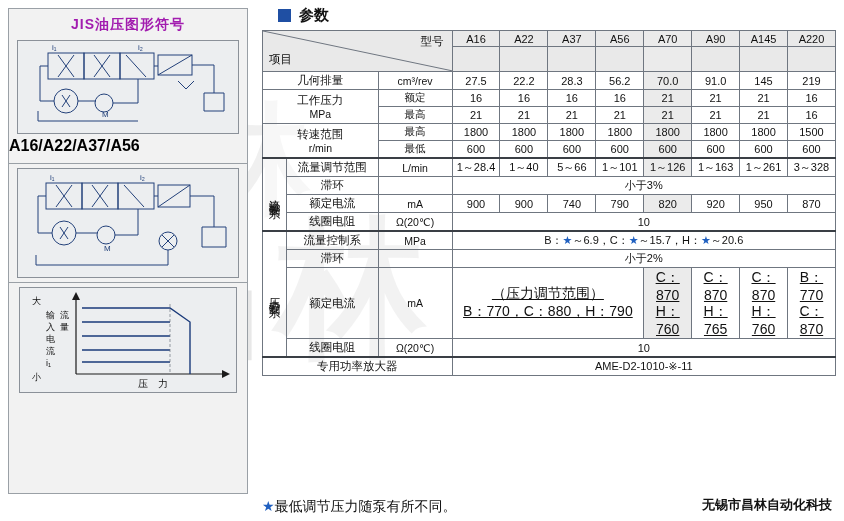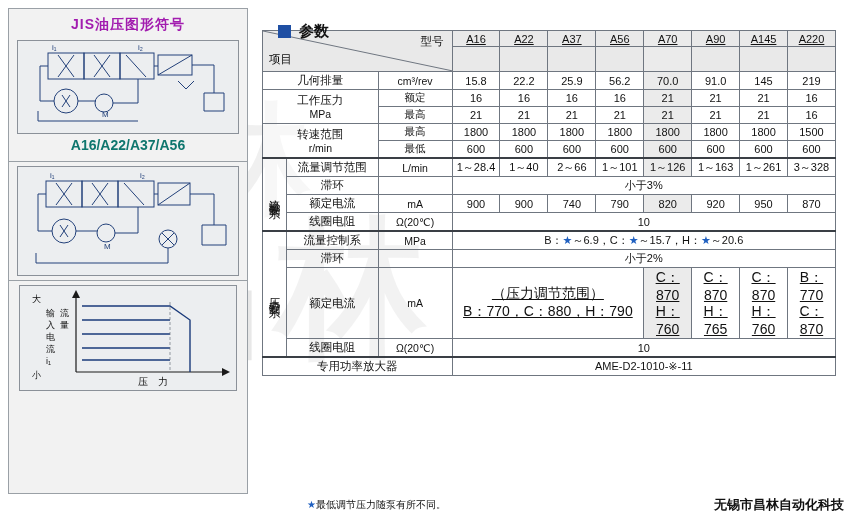--- a/index.html
+++ b/index.html
@@ -35,74 +35,74 @@
   }
   .sym-box{
     margin:2px 8px 0 8px;height:92px;border:1px solid #8b9199;background:#eceef0;
     position:relative;overflow:hidden;
   }
   .sym-box2{
     margin:2px 8px 0 8px;height:108px;border:1px solid #8b9199;background:#eceef0;
     position:relative;overflow:hidden;
   }
   .sym-cap{
-    text-align:center;font-size:14px;font-weight:bold;color:#0f766e;padding:3px 0 4px 0;
+    text-align:left;font-size:16px;font-weight:bold;color:#000000;padding:3px 0 4px 0;
   }
   .divider{height:1px;background:#9aa0a6;margin:4px 0;}
   .char-title{text-align:center;font-size:13px;font-weight:bold;padding:2px 0 2px 0;}
   .chart-box{
     margin:0 10px;height:104px;border:1px solid #8b9199;background:#eceef0;position:relative;
   }
   .chart-note{
     text-align:center;font-size:10.5px;color:#111;padding-top:5px;
   }
   
   .sec-head{
-    position:absolute;left:262px;top:22px;display:flex;align-items:center;gap:8px;z-index:3;padding-left:16px;
+    position:absolute;left:262px;top:6px;display:flex;align-items:center;gap:8px;z-index:3;padding-left:16px;
   }
   .sec-square{width:13px;height:13px;background:#1f4fa3;display:inline-block;}
   .sec-title{font-size:15px;font-weight:bold;color:#111;}
   
   table.spec{
     position:absolute;left:262px;top:30px;width:574px;
     border-collapse:collapse;z-index:2;background:transparent;
     font-size:11px;
   }
   table.spec td,table.spec th{
     border:1px solid #6f7680;
     text-align:center;vertical-align:middle;
     padding:1px 2px;
     background:rgba(255,255,255,0.45);
     color:#111;font-weight:normal;
   }
-  .hdr{background:rgba(226,226,226,0.75) !important;font-weight:normal;text-decoration:underline;}
+  .hdr{background:rgba(226,226,226,0.75) !important;font-weight:normal;}
   .shade{background:rgba(222,222,222,0.6) !important;}
   .lbl{font-size:11.5px;margin-left:7px;}
   .unit{font-size:10.5px;}
   .vert{
     writing-mode:vertical-rl;text-orientation:upright;
     letter-spacing:2px;font-size:11.5px;line-height:14px;
   }
   .thicktop{border-top:2px solid #3a3f45 !important;}
   .star{color:#2060c0;}
   .small{font-size:14px;text-decoration:underline;}
   
   .diag{
     position:relative;height:40px;width:184px;padding:0 !important;
     background:rgba(226,226,226,0.75) !important;
   }
   .diag svg{position:absolute;left:0;top:0;}
   .diag .tl{position:absolute;left:6px;bottom:4px;font-size:11.5px;margin-top:32px;}
   .diag .br{position:absolute;right:8px;top:3px;font-size:11.5px;}
   
   .footnote{
-    position:absolute;left:262px;top:498px;font-size:10px;color:#111;z-index:3;margin-left:45px;
+    position:absolute;left:262px;top:498px;font-size:14px;color:#111;z-index:3;
   }
   .company{
-    position:absolute;right:0;top:496px;font-size:13px;font-weight:bold;color:#111;z-index:3;
+    position:absolute;right:12px;top:496px;font-size:13px;font-weight:bold;color:#111;z-index:3;
   }
 </style>
 </head>
 <body>
 
 <div class="watermark2">昌林</div>
 <div class="watermark">昌林</div>
 
 <div class="left-panel">
   <div class="lp-title">JIS油压图形符号</div>
@@ -250,23 +250,23 @@
     <td class="hdr"></td>
     <td class="hdr shade"></td>
     <td class="hdr"></td>
     <td class="hdr"></td>
     <td class="hdr"></td>
   </tr>
 
   <tr>
     <td class="lbl" colspan="2">几何排量</td>
     <td class="unit">cm³/rev</td>
-    <td>15.8</td>
+    <td>27.5</td>
     <td>22.2</td>
-    <td>25.9</td>
+    <td>28.3</td>
     <td>56.2</td>
     <td class="shade">70.0</td>
     <td>91.0</td>
     <td>145</td>
     <td>219</td>
   </tr>
 
   <tr>
     <td colspan="2" rowspan="2" class="lbl">
       <div>工作压力</div>
@@ -320,21 +320,21 @@
     <td>600</td>
     <td>600</td>
   </tr>
 
   <tr>
     <td rowspan="4" class="vert thicktop">流量控制系</td>
     <td class="lbl thicktop">流量调节范围</td>
     <td class="unit thicktop">L/min</td>
     <td class="thicktop">1～28.4</td>
     <td class="thicktop">1～40</td>
-    <td class="thicktop">2～66</td>
+    <td class="thicktop">5～66</td>
     <td class="thicktop">1～101</td>
     <td class="thicktop shade">1～126</td>
     <td class="thicktop">1～163</td>
     <td class="thicktop">1～261</td>
     <td class="thicktop">3～328</td>
   </tr>
   <tr>
     <td class="lbl">滞环</td>
     <td class="unit"></td>
     <td colspan="8">小于3%</td>

